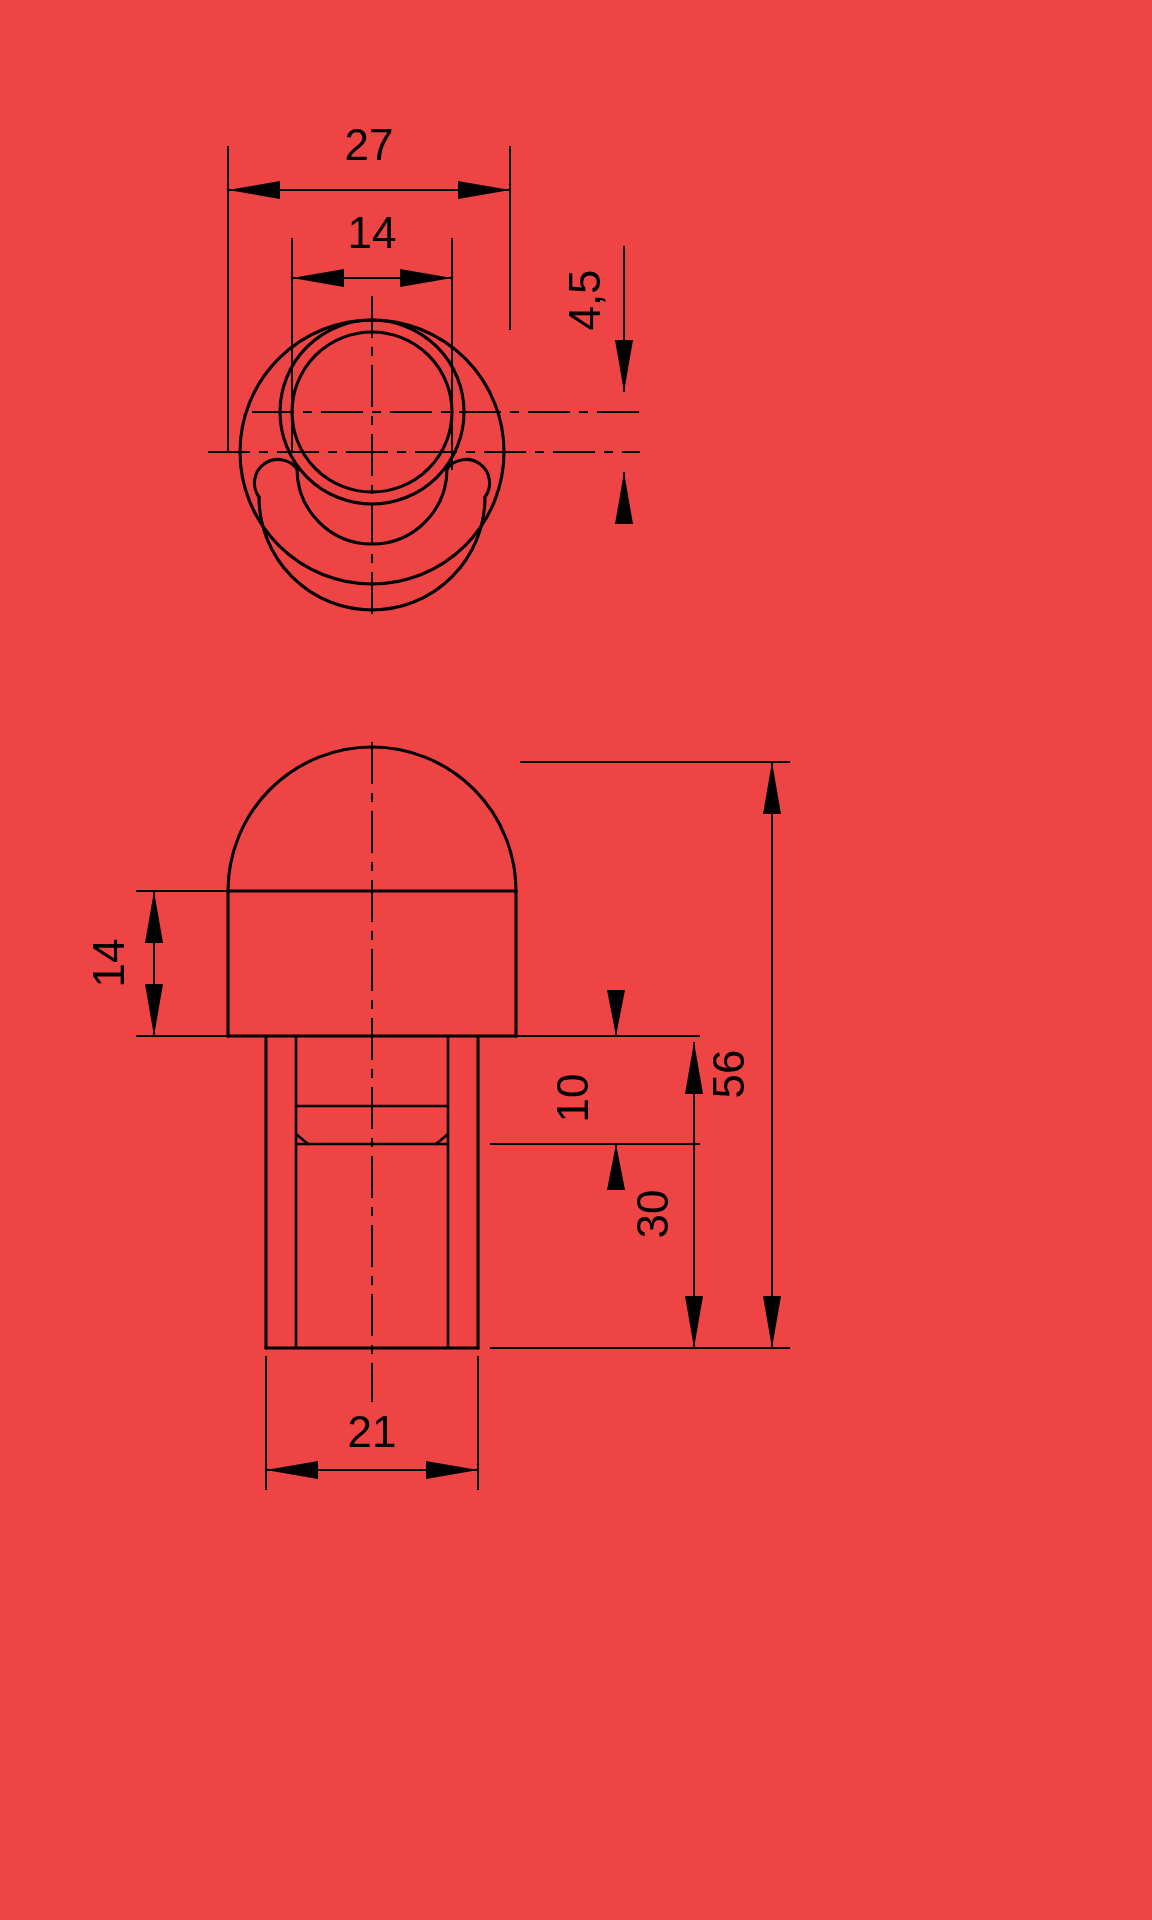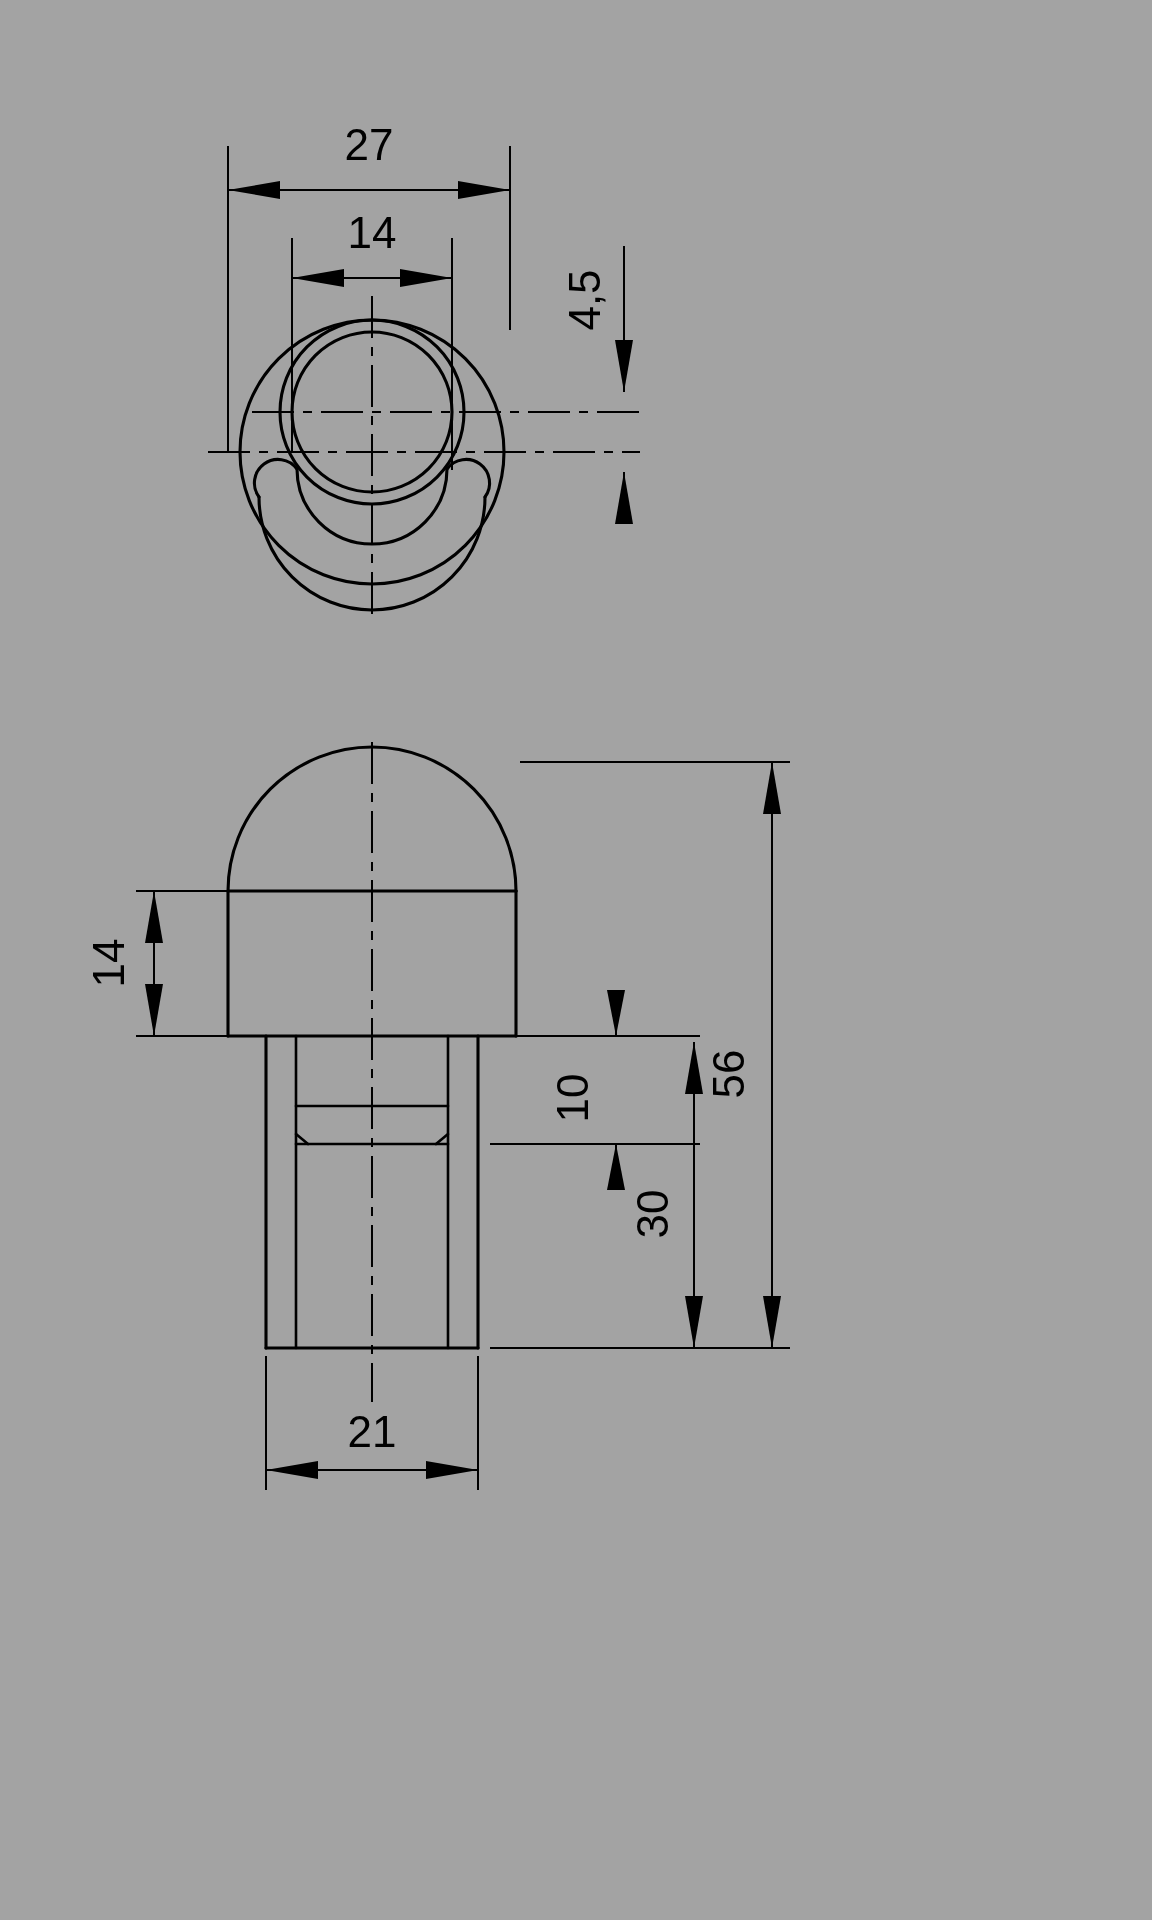--- a/index.html
+++ b/index.html
@@ -10,21 +10,21 @@
   body {
     width: 1152px;
     height: 1920px;
     font-family: "Liberation Sans", sans-serif;
     overflow: hidden;
   }
   #drawing-root {
     position: relative;
     width: 1152px;
     height: 1920px;
-    background: #a3a3a3;
+    background: #ef4444;
   }
   svg#cad {
     display: block;
     width: 1152px;
     height: 1920px;
   }
   .outline {
     fill: none;
     stroke: #000000;
     stroke-width: 3.1;

